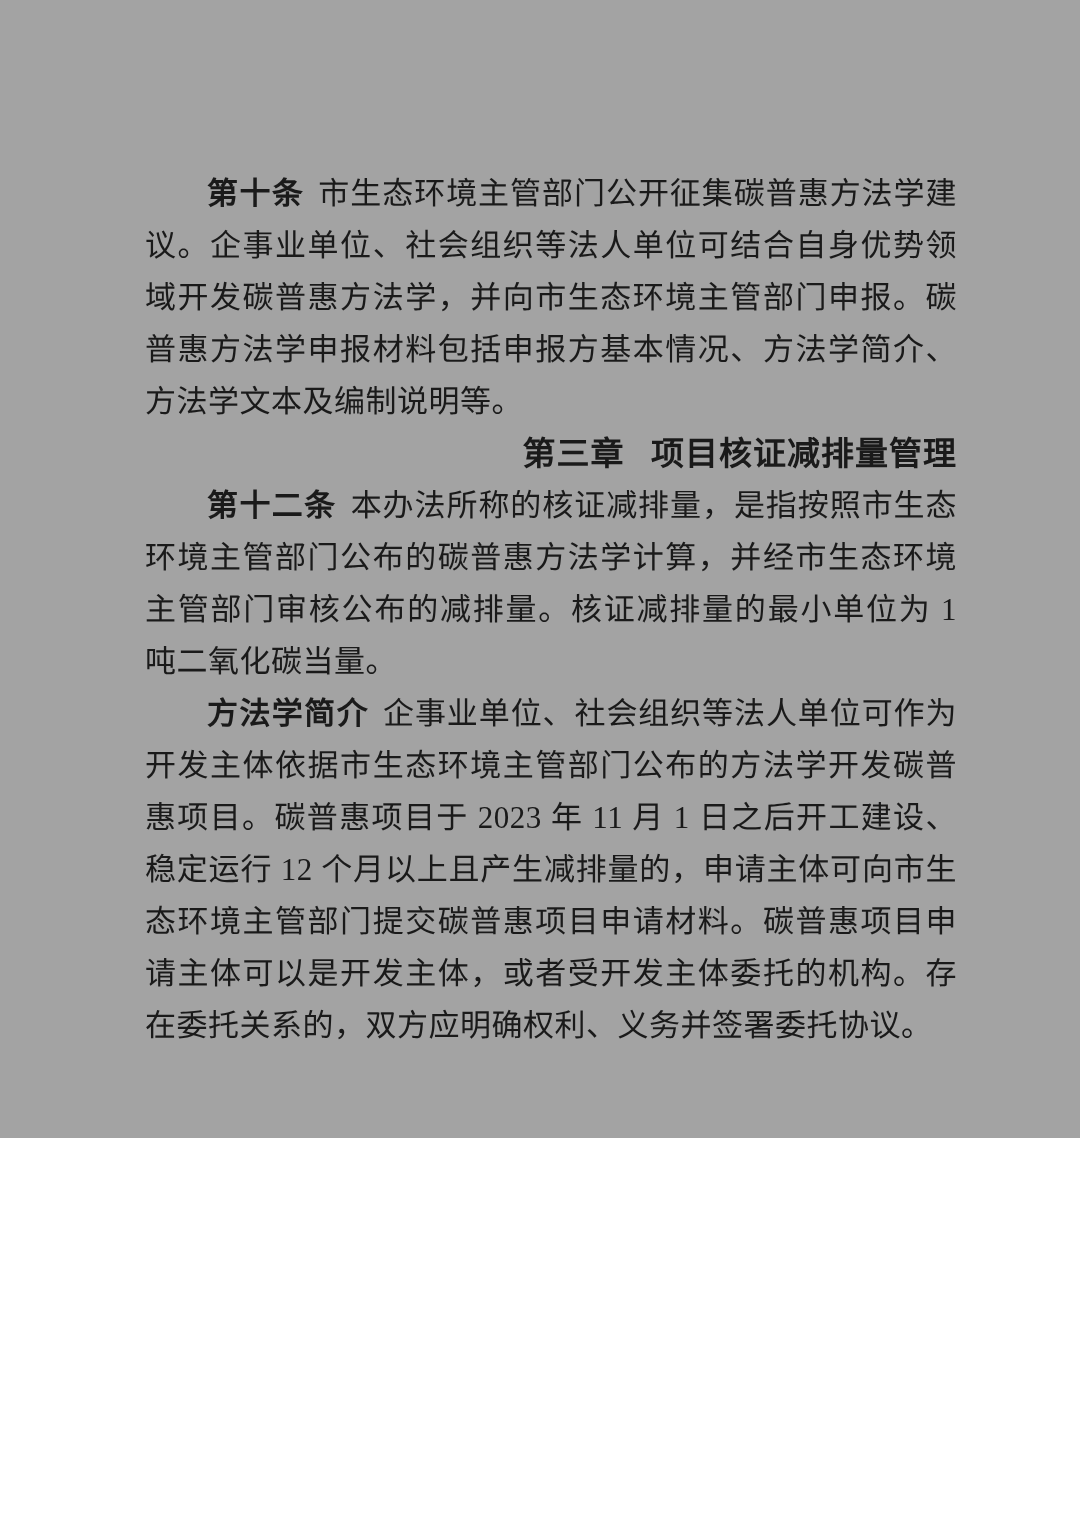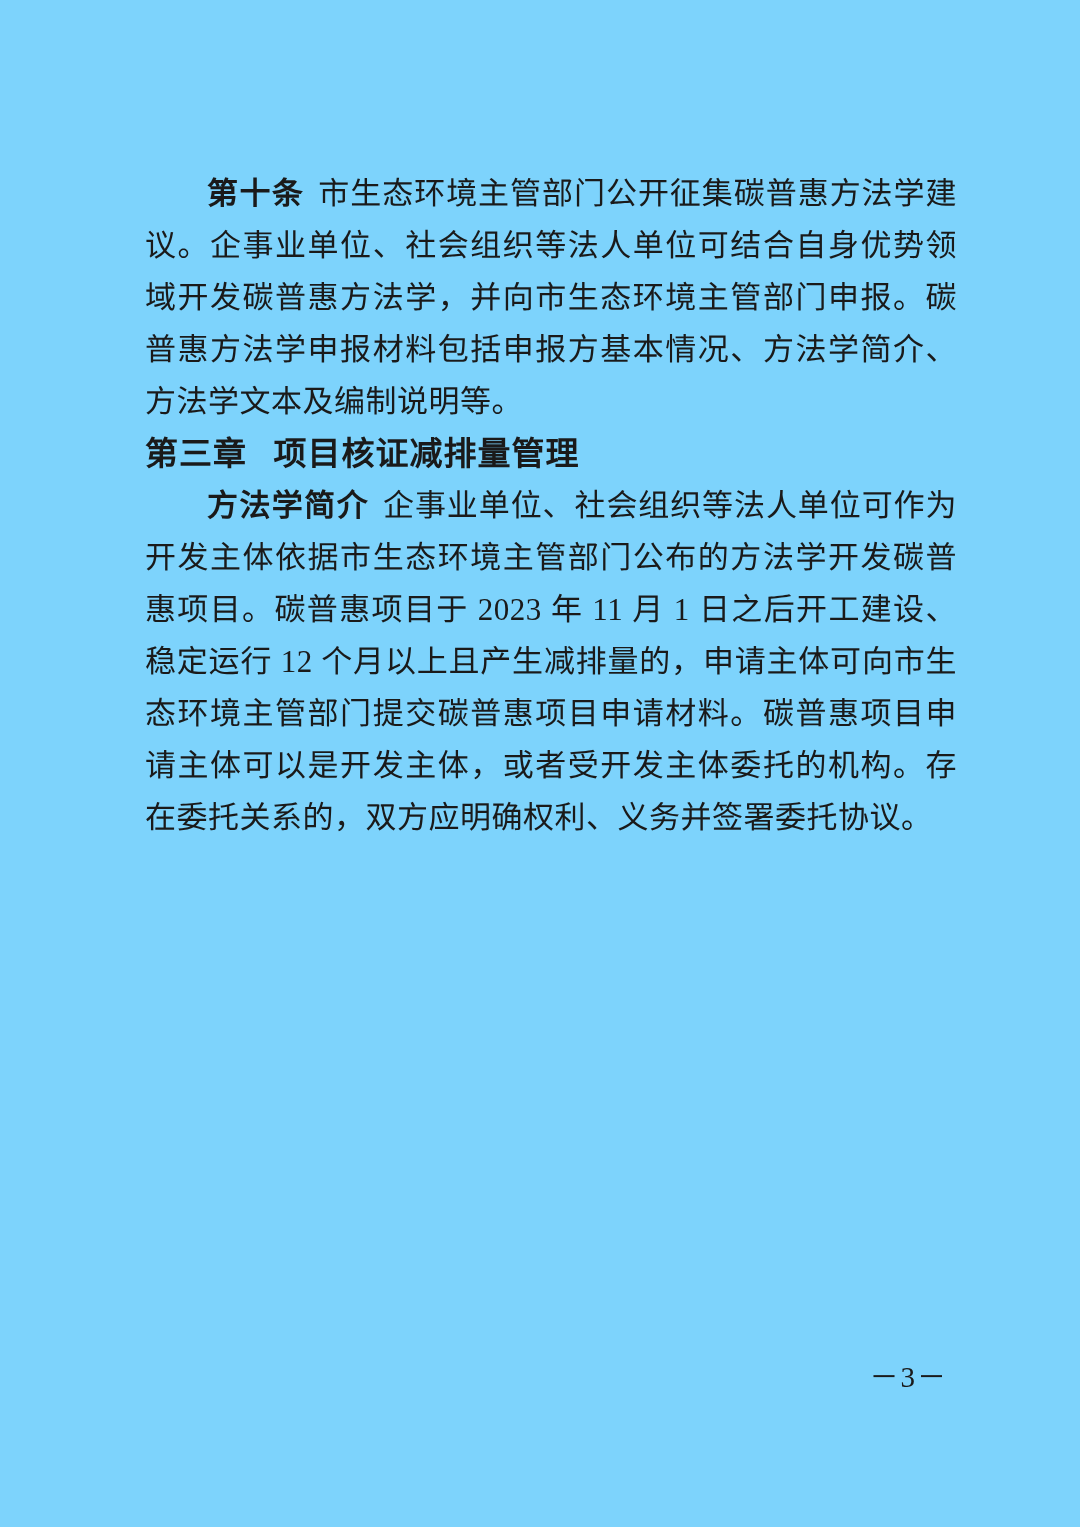--- a/index.html
+++ b/index.html
@@ -3,22 +3,22 @@
 <meta charset="utf-8">
 <style>
   html, body {
     margin: 0;
     padding: 0;
     background: #ffffff;
   }
   .page {
     position: relative;
     width: 1080px;
-    height: 1527px;
-    background: #7dd3fc;
+    height: 1138px;
+    background: #a3a3a3;
     overflow: hidden;
     font-family: "Liberation Serif", "DejaVu Serif", serif;
     color: #1a1a1a;
   }
   .content {
     position: absolute;
     left: 145px;
     top: 168px;
     width: 812px;
   }
@@ -36,21 +36,21 @@
     font-weight: 700;
     margin-right: 0.45em;
     letter-spacing: 1px;
   }
   .chapter {
     margin: 0;
     font-family: "Liberation Sans", "DejaVu Sans", sans-serif;
     font-weight: 700;
     font-size: 33px;
     line-height: 52px;
-    text-align: left;
+    text-align: right;
     letter-spacing: 1px;
   }
   .chapter .chapter-title {
     margin-left: 0.8em;
   }
   .page-number {
     position: absolute;
     top: 1360px;
     right: 132px;
     font-size: 29px;
@@ -68,20 +68,23 @@
 
     <p class="para">
       <span class="lead">第十条</span><span>市生态环境主管部门公开征集碳普惠方法学建议。企事业单位、社会组织等法人单位可结合自身优势领域开发碳普惠方法学，并向市生态环境主管部门申报。碳普惠方法学申报材料包括申报方基本情况、方法学简介、方法学文本及编制说明等。</span>
     </p>
 
 
     <h2 class="chapter">
       <span class="chapter-number">第三章</span><span class="chapter-title">项目核证减排量管理</span>
     </h2>
 
+    <p class="para">
+      <span class="lead">第十二条</span><span>本办法所称的核证减排量，是指按照市生态环境主管部门公布的碳普惠方法学计算，并经市生态环境主管部门审核公布的减排量。核证减排量的最小单位为 1 吨二氧化碳当量。</span>
+    </p>
 
     <p class="para">
       <span class="lead">方法学简介</span><span>企事业单位、社会组织等法人单位可作为开发主体依据市生态环境主管部门公布的方法学开发碳普惠项目。碳普惠项目于 2023 年 11 月 1 日之后开工建设、稳定运行 12 个月以上且产生减排量的，申请主体可向市生态环境主管部门提交碳普惠项目申请材料。碳普惠项目申请主体可以是开发主体，或者受开发主体委托的机构。存在委托关系的，双方应明确权利、义务并签署委托协议。</span>
     </p>
 
 
   </div>
 
   <div class="page-number">－3－</div>
 </div>

